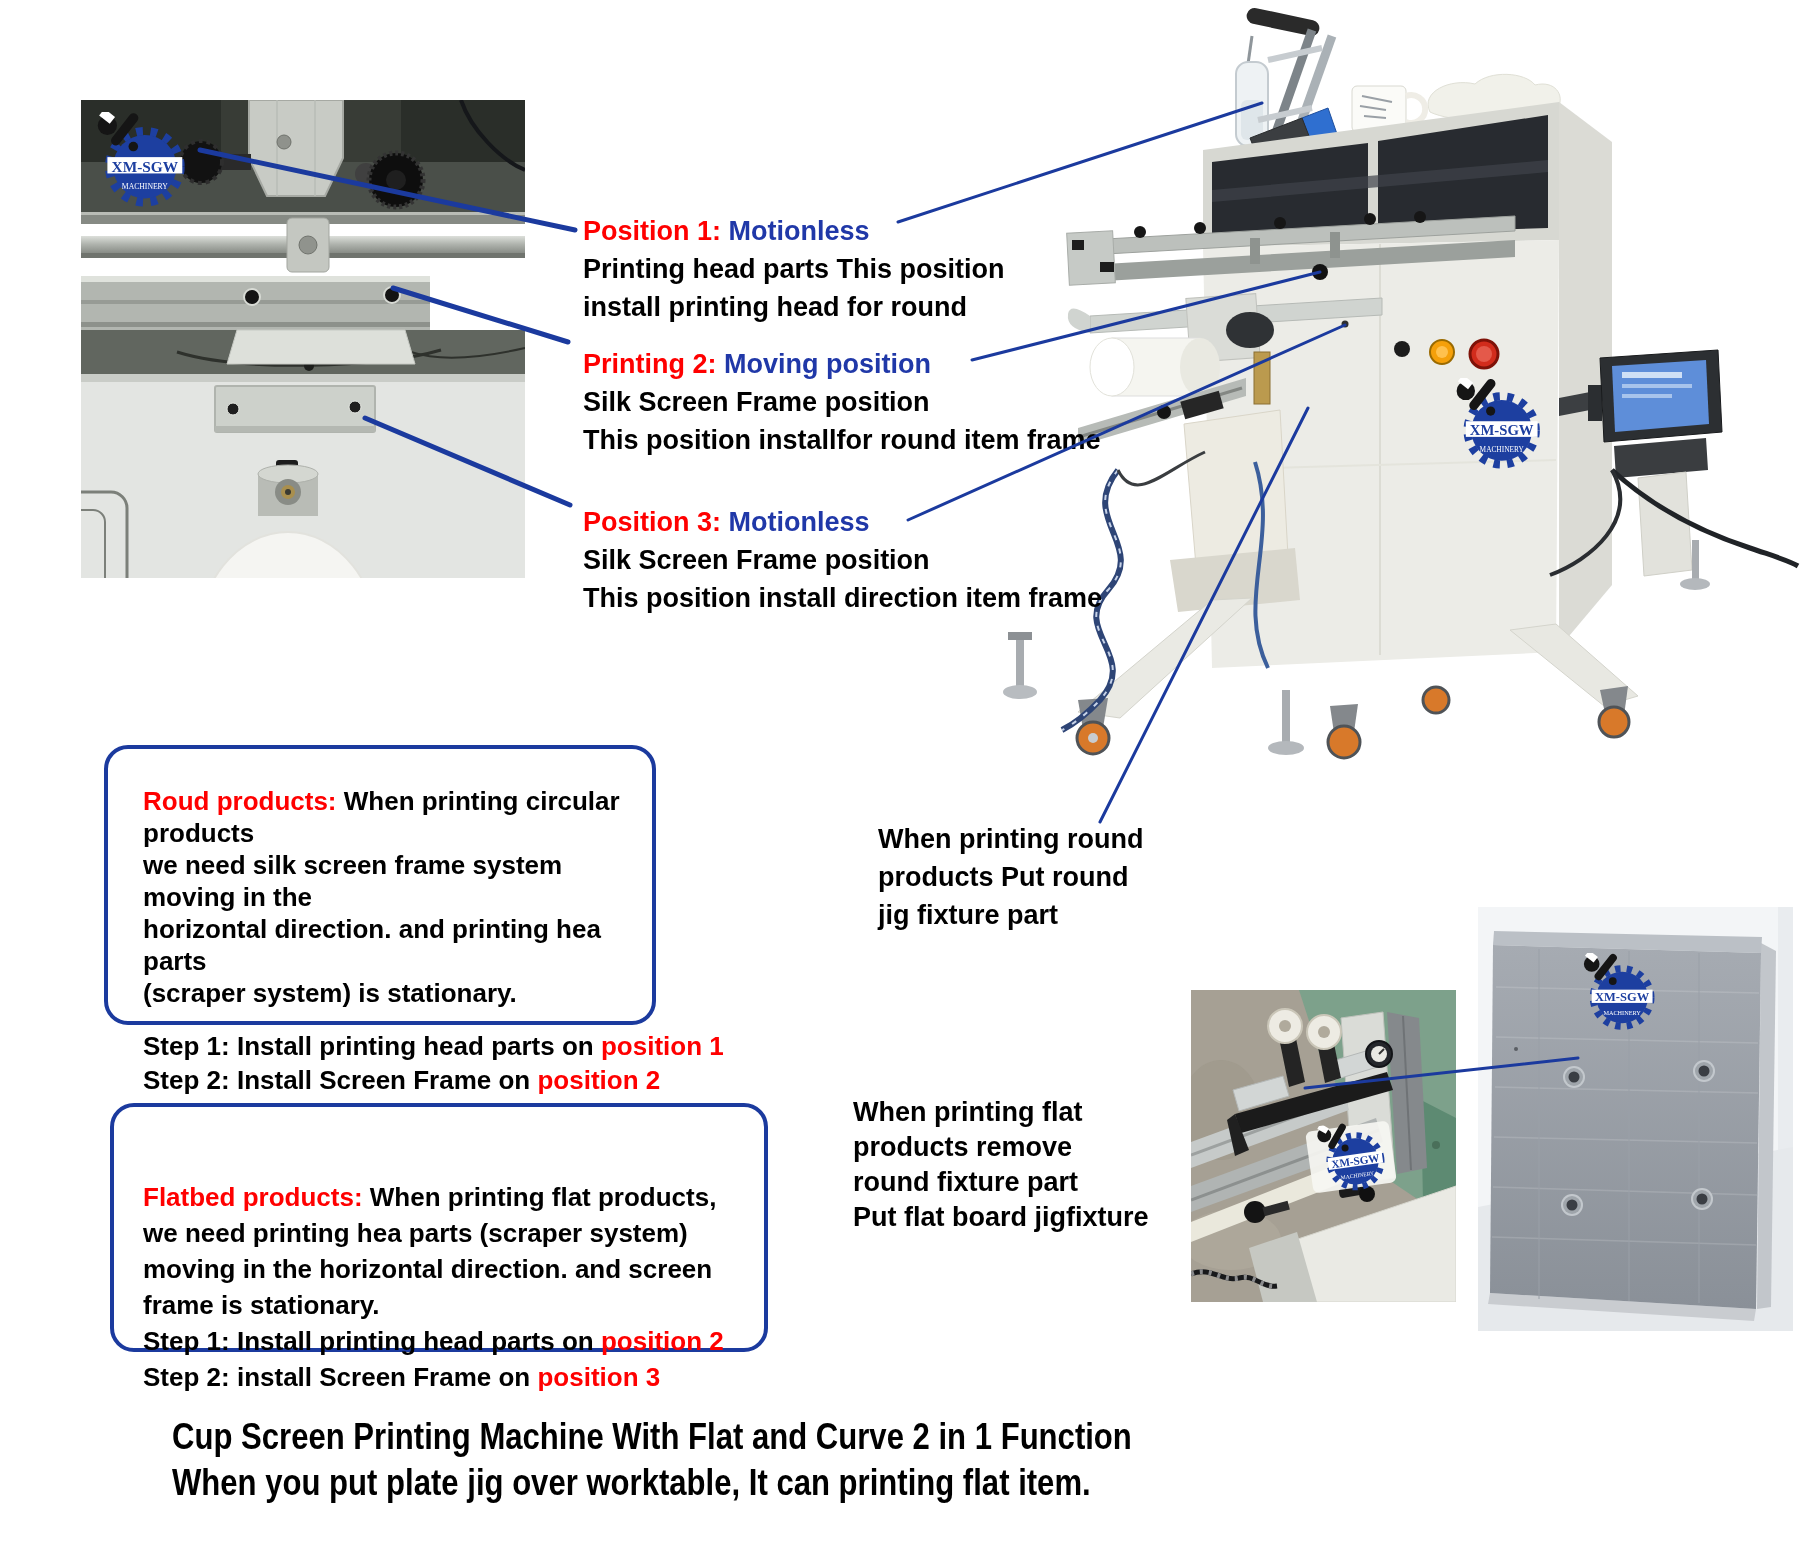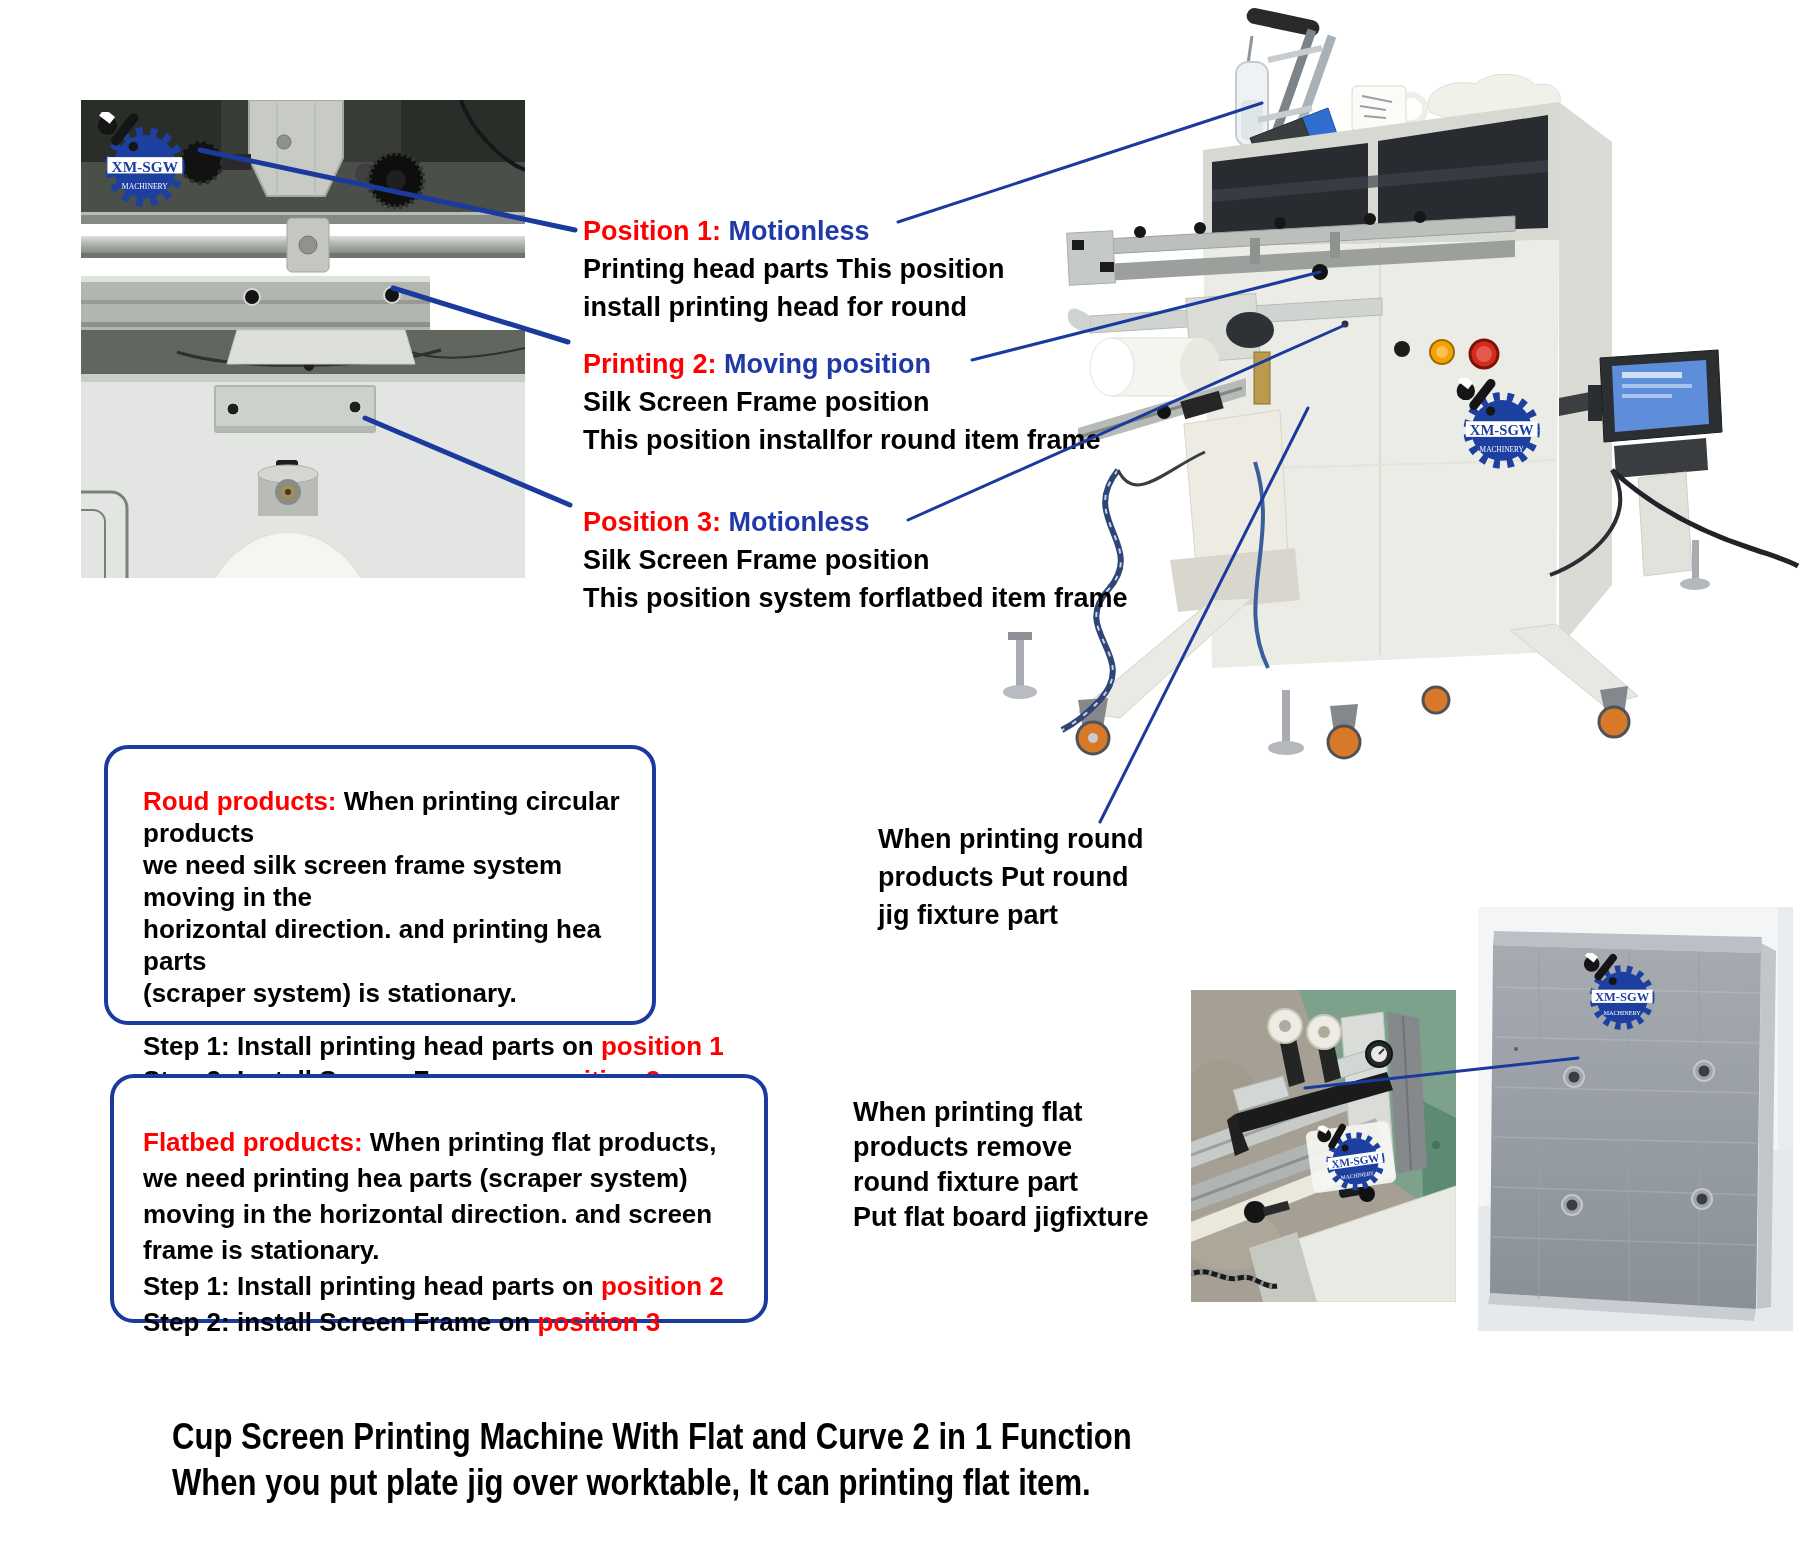--- a/index.html
+++ b/index.html
@@ -306,37 +306,37 @@
     <div>Silk Screen Frame position</div>
     <div>This position installfor round item frame</div>
   </div>
 
   <div class="abs callout" style="left:583px;top:503px">
     <div>
       <span class="red">Position 3:</span>
       <span class="blue">Motionless</span>
     </div>
     <div>Silk Screen Frame position</div>
-    <div>This position system forflatbed item frame</div>
+    <div>This position install direction item frame</div>
   </div>
 
   <div class="abs ibox" style="left:104px;top:745px;width:552px;height:280px;padding:36px 20px 0 35px">
     <div class="para">
       <span class="red">Roud products:</span><span> When printing circular products</span>
       <div>we need silk screen frame system moving in the</div>
       <div>horizontal direction. and printing hea parts</div>
       <div>(scraper system) is stationary.</div>
     </div>
     <div class="steps" style="margin-top:20px">
       <div><span>Step 1: Install printing head parts on </span><span class="red">position 1</span></div>
       <div><span>Step 2: Install Screen Frame on </span><span class="red">position 2</span></div>
     </div>
   </div>
 
-  <div class="abs ibox" style="left:110px;top:1074px;width:658px;height:249px;padding:46px 20px 0 29px">
+  <div class="abs ibox" style="left:110px;top:1103px;width:658px;height:249px;padding:72px 20px 0 29px">
     <div class="para" style="line-height:36px">
       <span class="red">Flatbed products:</span><span> When printing flat products,</span>
       <div>we need printing hea parts (scraper system)</div>
       <div>moving in the horizontal direction. and screen</div>
       <div>frame is stationary.</div>
     </div>
     <div class="steps" style="line-height:36px">
       <div><span>Step 1: Install printing head parts on </span><span class="red">position 2</span></div>
       <div><span>Step 2: install Screen Frame on </span><span class="red">position 3</span></div>
     </div>

